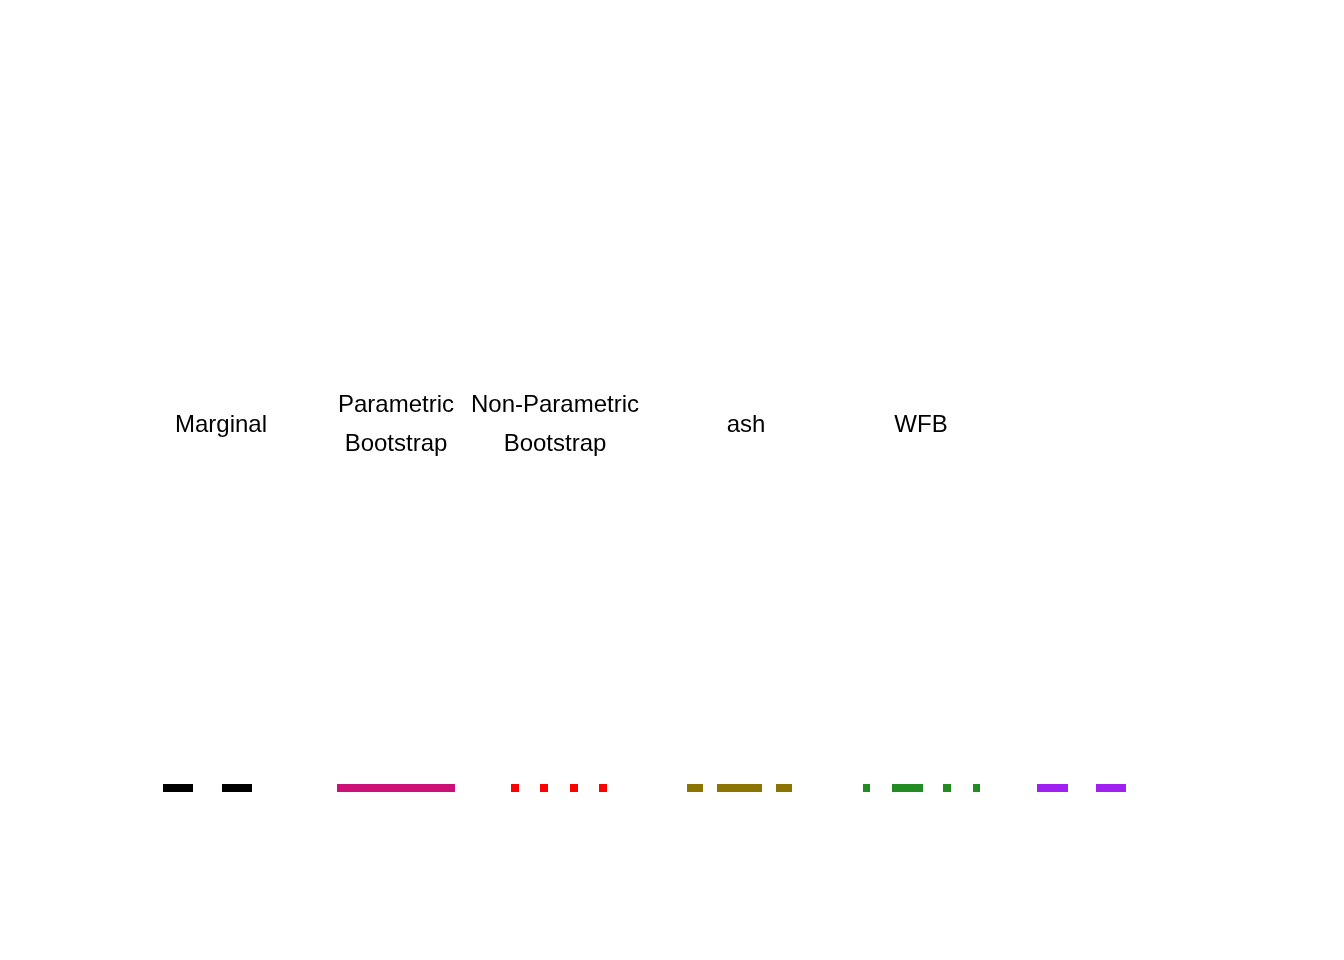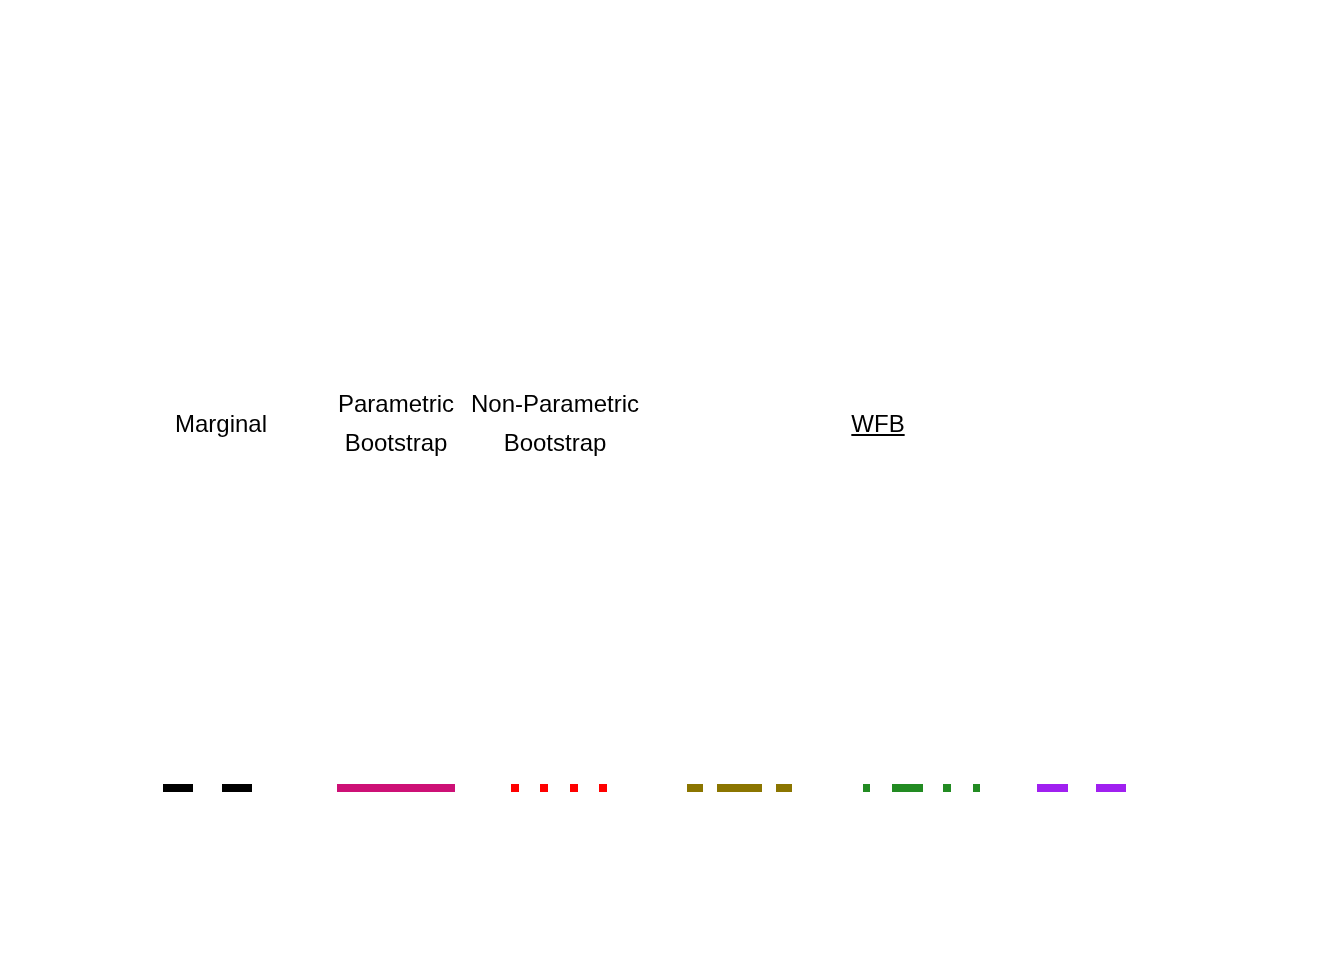--- a/index.html
+++ b/index.html
@@ -25,35 +25,36 @@
     text-align: center;
     white-space: pre-line;
     font-size: 24px;
     line-height: 39px;
     color: #000000;
   }
   .g0 { left: 46px; }
   .g1 { left: 221px; text-align: center; }
   .g2 { left: 380px; }
   .g3 { left: 571px; }
-  .g4 { left: 703px; text-decoration: underline; }
+  .g4 { left: 746px; }
   .g5 { left: 921px; }
   .seg {
     position: absolute;
   }
 </style>
 </head>
 <body>
 
 <div class="canvas">
   <div class="lbl g0">Marginal</div>
   <div class="lbl g1">Parametric
 Bootstrap</div>
   <div class="lbl g2">Non-Parametric
 Bootstrap</div>
+  <div class="lbl g3">ash</div>
   <div class="lbl g4">WFB</div>
 
   <div>
       <div class="seg" style="left: 163px; width: 30px; top: 784px; height: 8px; background: rgb(0, 0, 0);"></div>
       <div class="seg" style="left: 222px; width: 30px; top: 784px; height: 8px; background: rgb(0, 0, 0);"></div>
       <div class="seg" style="left: 337px; width: 118px; top: 784px; height: 8px; background: rgb(205, 16, 118);"></div>
       <div class="seg" style="left: 511px; width: 8px; top: 784px; height: 8px; background: rgb(255, 0, 0);"></div>
       <div class="seg" style="left: 540px; width: 8px; top: 784px; height: 8px; background: rgb(255, 0, 0);"></div>
       <div class="seg" style="left: 570px; width: 8px; top: 784px; height: 8px; background: rgb(255, 0, 0);"></div>
       <div class="seg" style="left: 599px; width: 8px; top: 784px; height: 8px; background: rgb(255, 0, 0);"></div>

